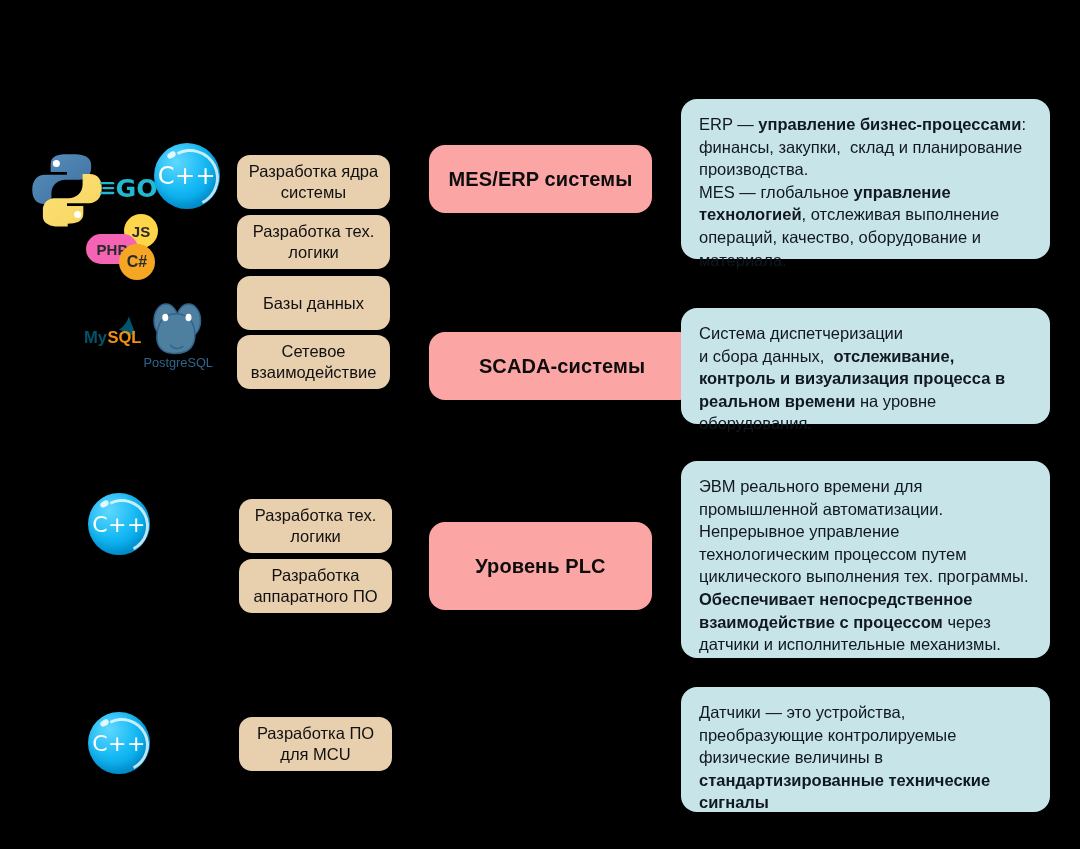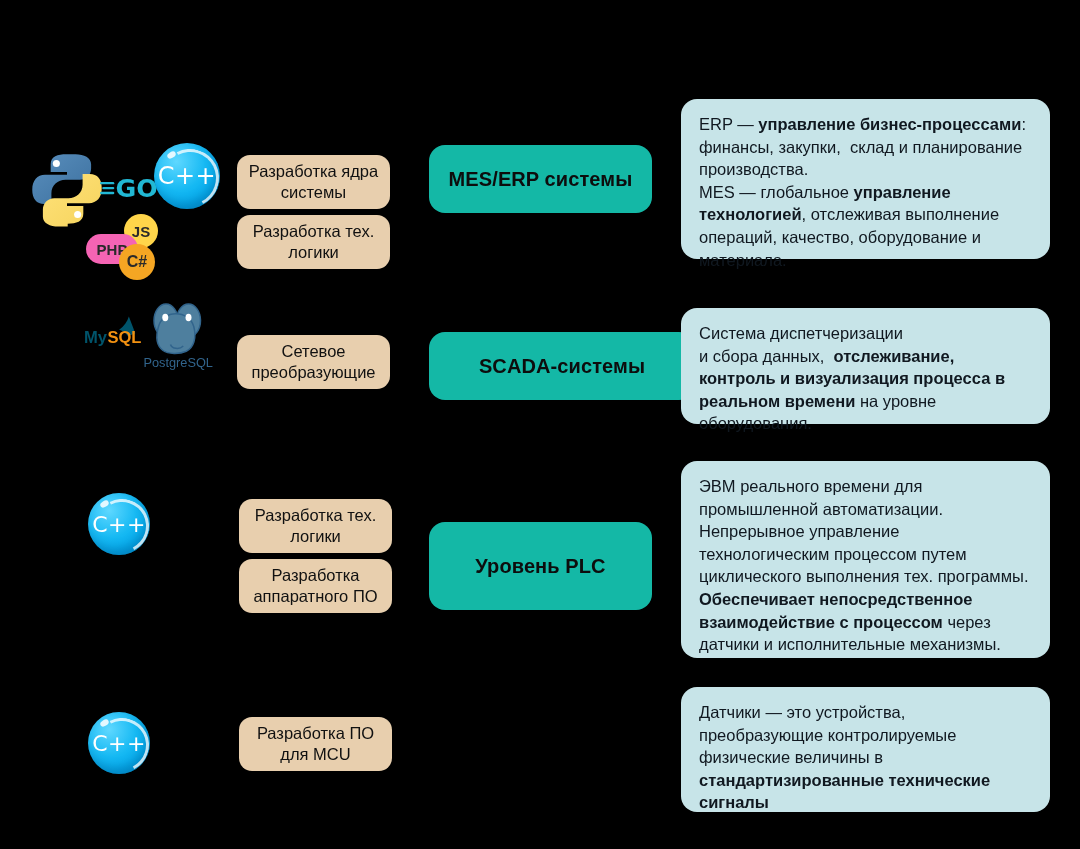--- a/index.html
+++ b/index.html
@@ -23,21 +23,21 @@
     font-size:16.5px;
     line-height:1.25;
     font-weight:400;
     display:flex;align-items:center;justify-content:center;
     text-align:center;
     padding:4px 8px;
   }
 
   
   .layer{
-    background:#14b8a6;
+    background:#fca5a5;
     border-radius:16px;
     color:#0d0d0d;
     font-size:20px;
     font-weight:bold;
     display:flex;align-items:center;justify-content:center;
     text-align:center;
     padding:6px 10px;
     letter-spacing:.1px;
   }
 
@@ -201,23 +201,26 @@
   </div>
 
   <div class="node task" style="left:237px;top:155px;width:153px;height:54px;">
     <span>Разработка ядра системы</span>
   </div>
 
   <div class="node task" style="left:237px;top:215px;width:153px;height:54px;">
     <span>Разработка тех. логики</span>
   </div>
 
+  <div class="node task" style="left:237px;top:276px;width:153px;height:54px;">
+    <span>Базы данных</span>
+  </div>
 
   <div class="node task" style="left:237px;top:335px;width:153px;height:54px;">
-    <span>Сетевое преобразующие</span>
+    <span>Сетевое взаимодействие</span>
   </div>
 
   <div class="node task" style="left:239px;top:499px;width:153px;height:54px;">
     <span>Разработка тех. логики</span>
   </div>
 
   <div class="node task" style="left:239px;top:559px;width:153px;height:54px;">
     <span>Разработка аппаратного ПО</span>
   </div>
 

